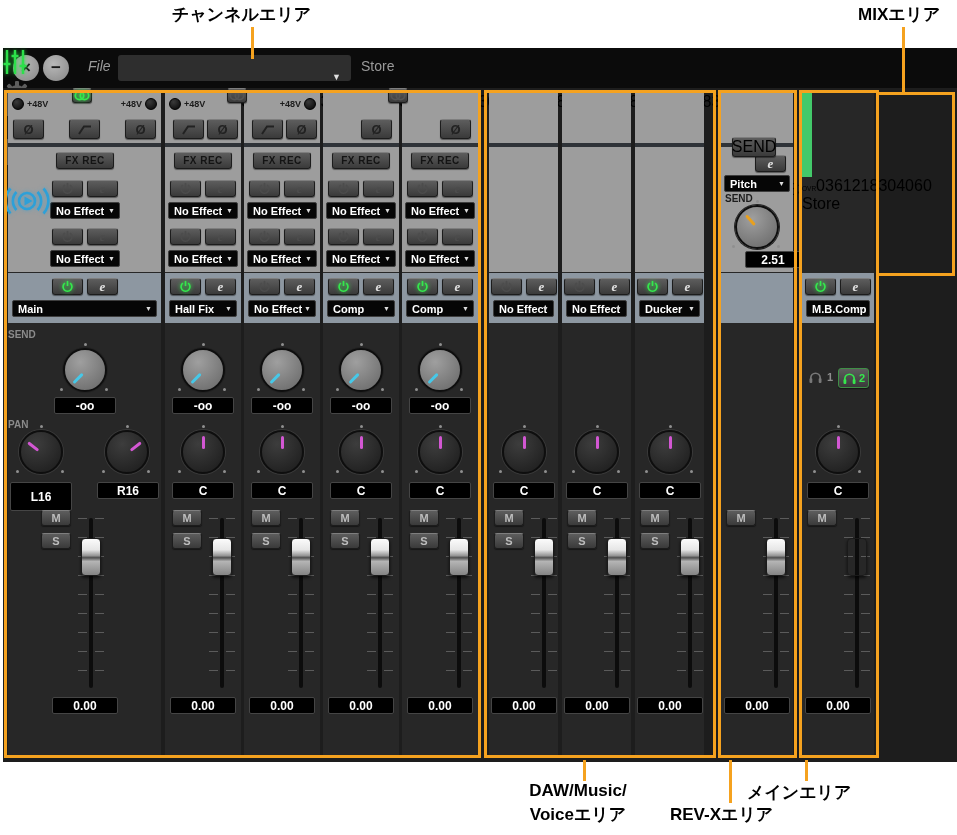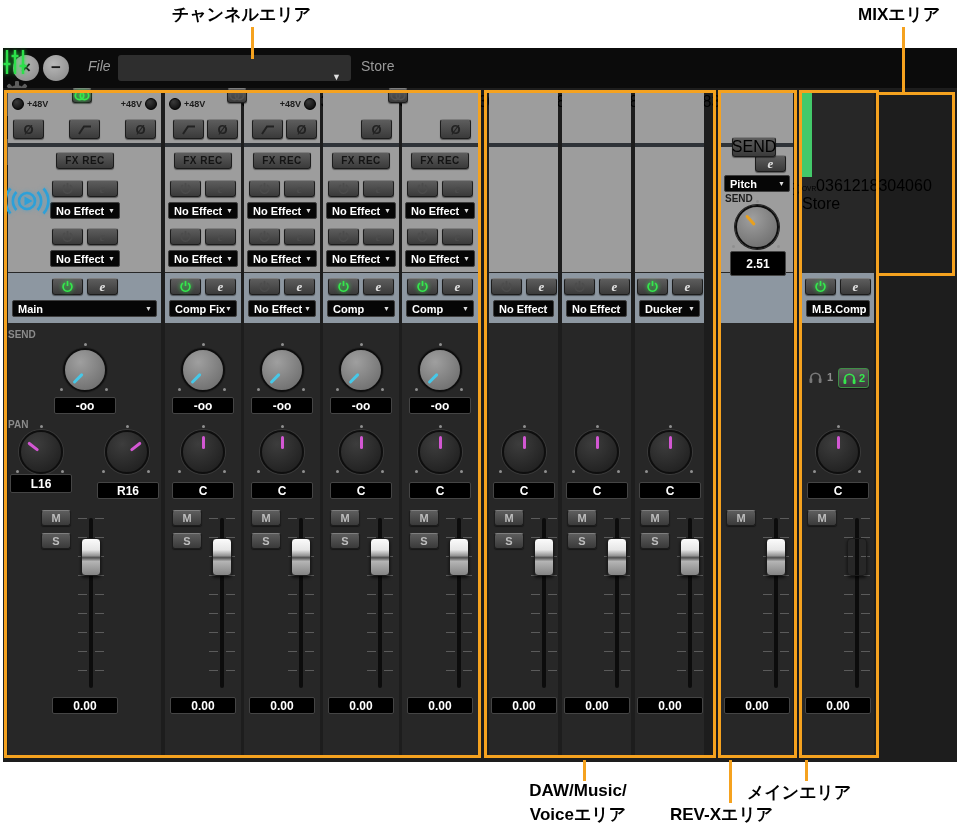--- a/index.html
+++ b/index.html
@@ -208,21 +208,21 @@
             <div class="kdot" style="left: 19px; top: -7px;"></div>
             <div class="kdot" style="left: -5px; top: 38px;"></div>
             <div class="kdot" style="left: 40px; top: 38px;"></div>
           </div>
           <div class="knob knob-dark" style="left: 97px; top: 337px;">
             <div class="ptr" style="background: rgb(211, 87, 211); transform: rotate(52deg);"></div>
             <div class="kdot" style="left: 19px; top: -7px;"></div>
             <div class="kdot" style="left: -5px; top: 38px;"></div>
             <div class="kdot" style="left: 40px; top: 38px;"></div>
           </div>
-          <div class="display" style="left: 2px; top: 381px; width: 62px; height: 19px;">L16</div>
+          <div class="display" style="left: 2px; top: 389px; width: 62px; height: 29px;">L16</div>
           <div class="display" style="left: 89px; top: 389px; width: 62px; height: 17px;">R16</div>
           <div class="btn mbtn" style="left: 33px; top: 417px; width: 30px; height: 16px;">M</div>
           <div class="btn mbtn" style="left: 33px; top: 440px; width: 30px; height: 16px;">S</div>
           <div class="fader-ticks" style="left: 70px; top: 425px; height: 170px;"></div>
           <div class="fader-ticks" style="left: 87px; top: 425px; height: 170px;"></div>
           <div class="fader-track" style="left: 81px; top: 425px; height: 170px;"></div>
           <div class="fader-handle fh-silver" style="left: 73px; top: 445px;"></div>
           <div class="meter" style="left: 30px; width: 42px;">
             <div class="mbar" style="left: 0px; width: 10px;">
               <div class="mgreen" style="height: 34px; background: rgb(67, 201, 106);"></div>
@@ -286,21 +286,21 @@
           <div class="btn" style="left: 5px; top: 185px; width: 31px; height: 17px;">
             <svg width="13" height="13" viewBox="0 0 14 14" style="filter: drop-shadow(rgb(53, 232, 77) 0px 0px 2px);">
               <path d="M4.2 3.4a4.8 4.8 0 1 0 5.6 0" fill="none" stroke="#35e84d" stroke-width="1.8"></path>
               <line x1="7" y1="1" x2="7" y2="6.5" stroke="#35e84d" stroke-width="1.8"></line>
             </svg>
           </div>
           <div class="btn" style="left: 40px; top: 185px; width: 31px; height: 17px;">
             <span class="eg" style="color: rgb(226, 226, 226);">e</span>
           </div>
           <div class="dd" style="left: 4px; top: 207px; width: 68px; height: 17px;">
-            <span>Comp Fix</span>
+            <span>Hall Fix</span>
             <span class="dd-arrow">▼</span>
           </div>
           <div class="knob knob-gray" style="left: 16px; top: 255px;">
             <div class="ptr" style="background: rgb(70, 200, 232); transform: rotate(-135deg);"></div>
             <div class="kdot" style="left: 19px; top: -7px;"></div>
             <div class="kdot" style="left: -5px; top: 38px;"></div>
             <div class="kdot" style="left: 40px; top: 38px;"></div>
           </div>
           <div class="display" style="left: 7px; top: 304px; width: 62px; height: 17px;">-oo</div>
           <div class="knob knob-dark" style="left: 16px; top: 337px;">
@@ -692,21 +692,21 @@
             <span>Pitch</span>
             <span class="dd-arrow">▼</span>
           </div>
           <div style="position: absolute; left: 4px; top: 100px; font-size: 10px; font-weight: bold; color: rgb(30, 30, 30);">SEND</div>
           <div class="knob knob-gray" style="left: 14px; top: 112px;">
             <div class="ptr" style="background: rgb(232, 160, 30); transform: rotate(-42deg);"></div>
             <div class="kdot" style="left: 19px; top: -7px;"></div>
             <div class="kdot" style="left: -5px; top: 38px;"></div>
             <div class="kdot" style="left: 40px; top: 38px;"></div>
           </div>
-          <div class="display" style="left: 9px; top: 158px; width: 56px; height: 25px;">2.51</div>
+          <div class="display" style="left: 24px; top: 158px; width: 56px; height: 17px;">2.51</div>
           <div class="revx-panel" style="left: 3px; top: 240px; width: 66px; height: 88px;">
             <div class="ptitle" style="top: 22px;">REV-X</div>
             <div class="btn" style="left: 11px; top: 44px; width: 44px; height: 20px;">
               <span class="send-btn">SEND</span>
             </div>
           </div>
           <div class="btn mbtn" style="left: 5px; top: 417px; width: 30px; height: 16px;">M</div>
           <div class="fader-ticks" style="left: 42px; top: 425px; height: 170px;"></div>
           <div class="fader-ticks" style="left: 59px; top: 425px; height: 170px;"></div>
           <div class="fader-track" style="left: 53px; top: 425px; height: 170px;"></div>

